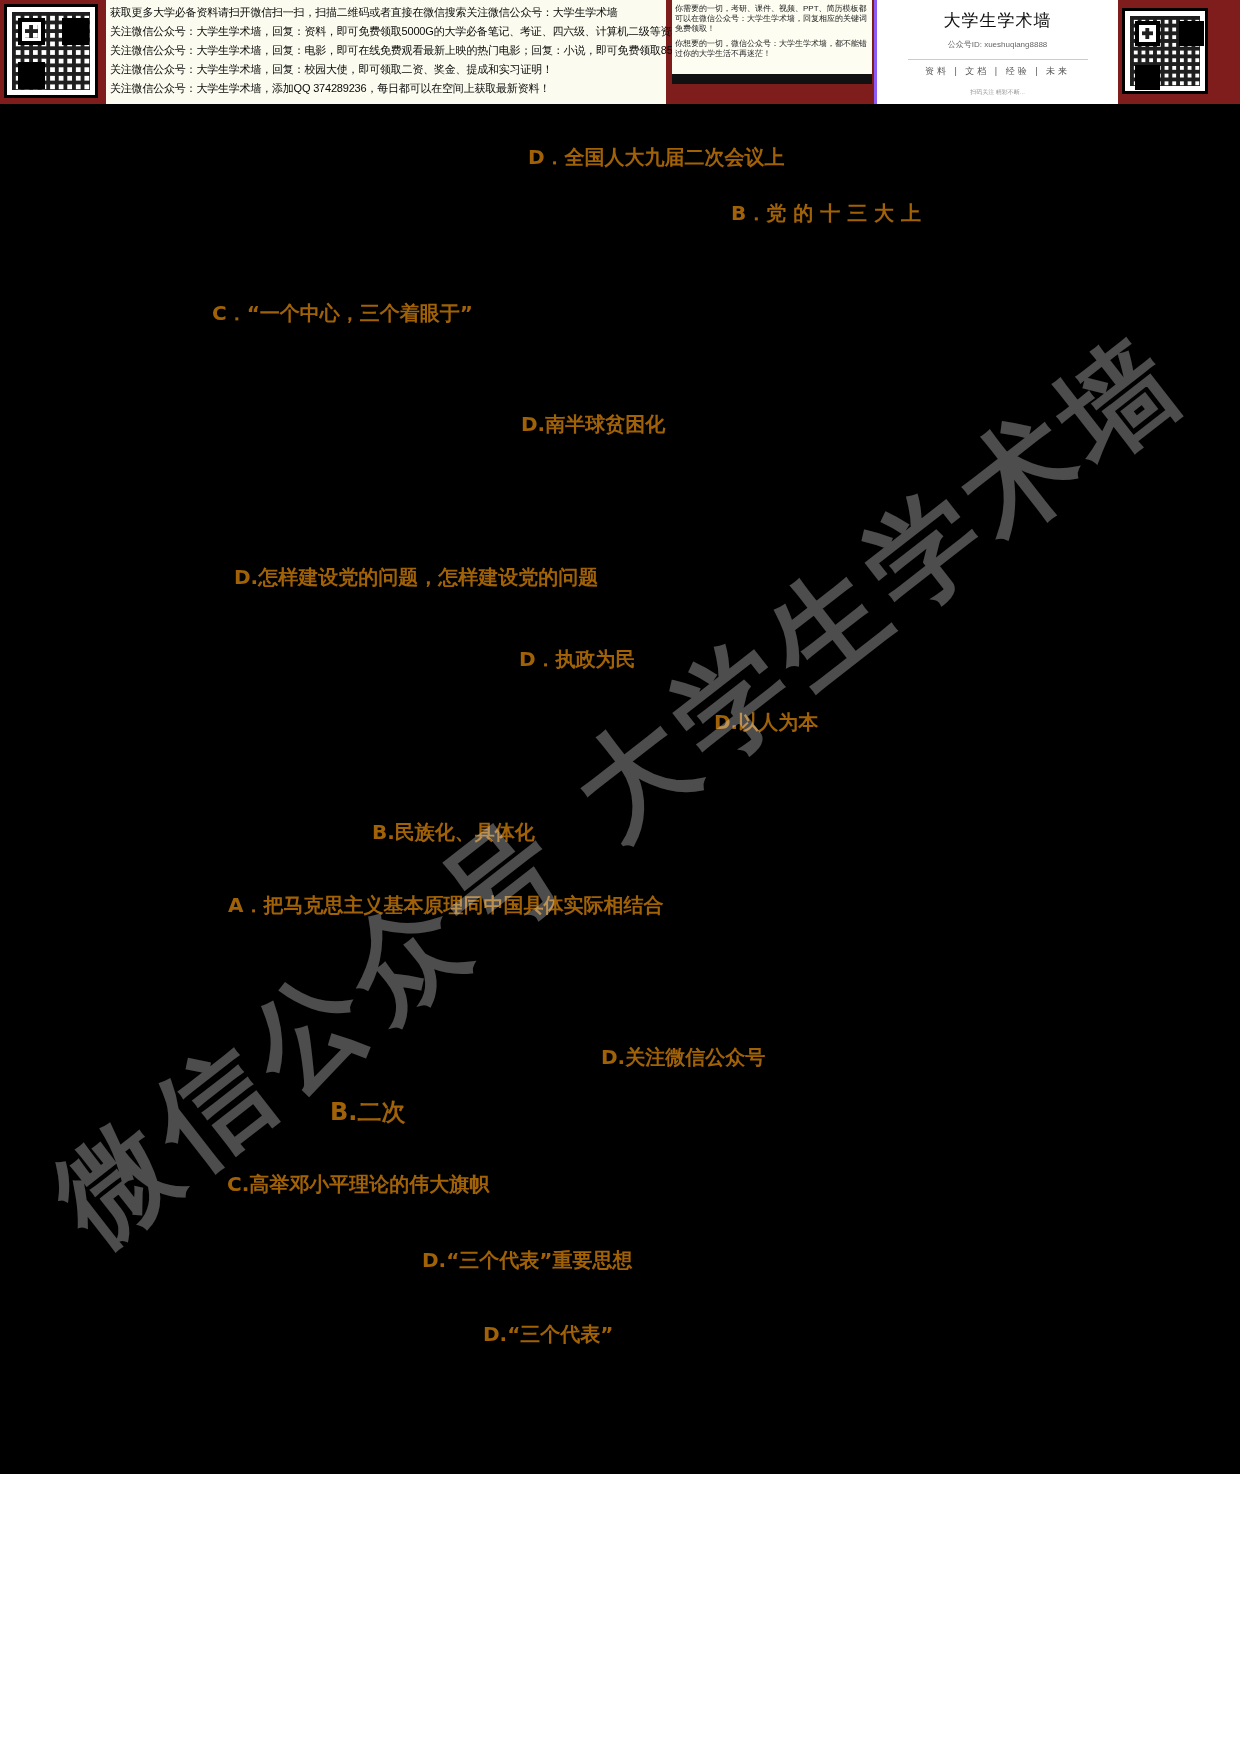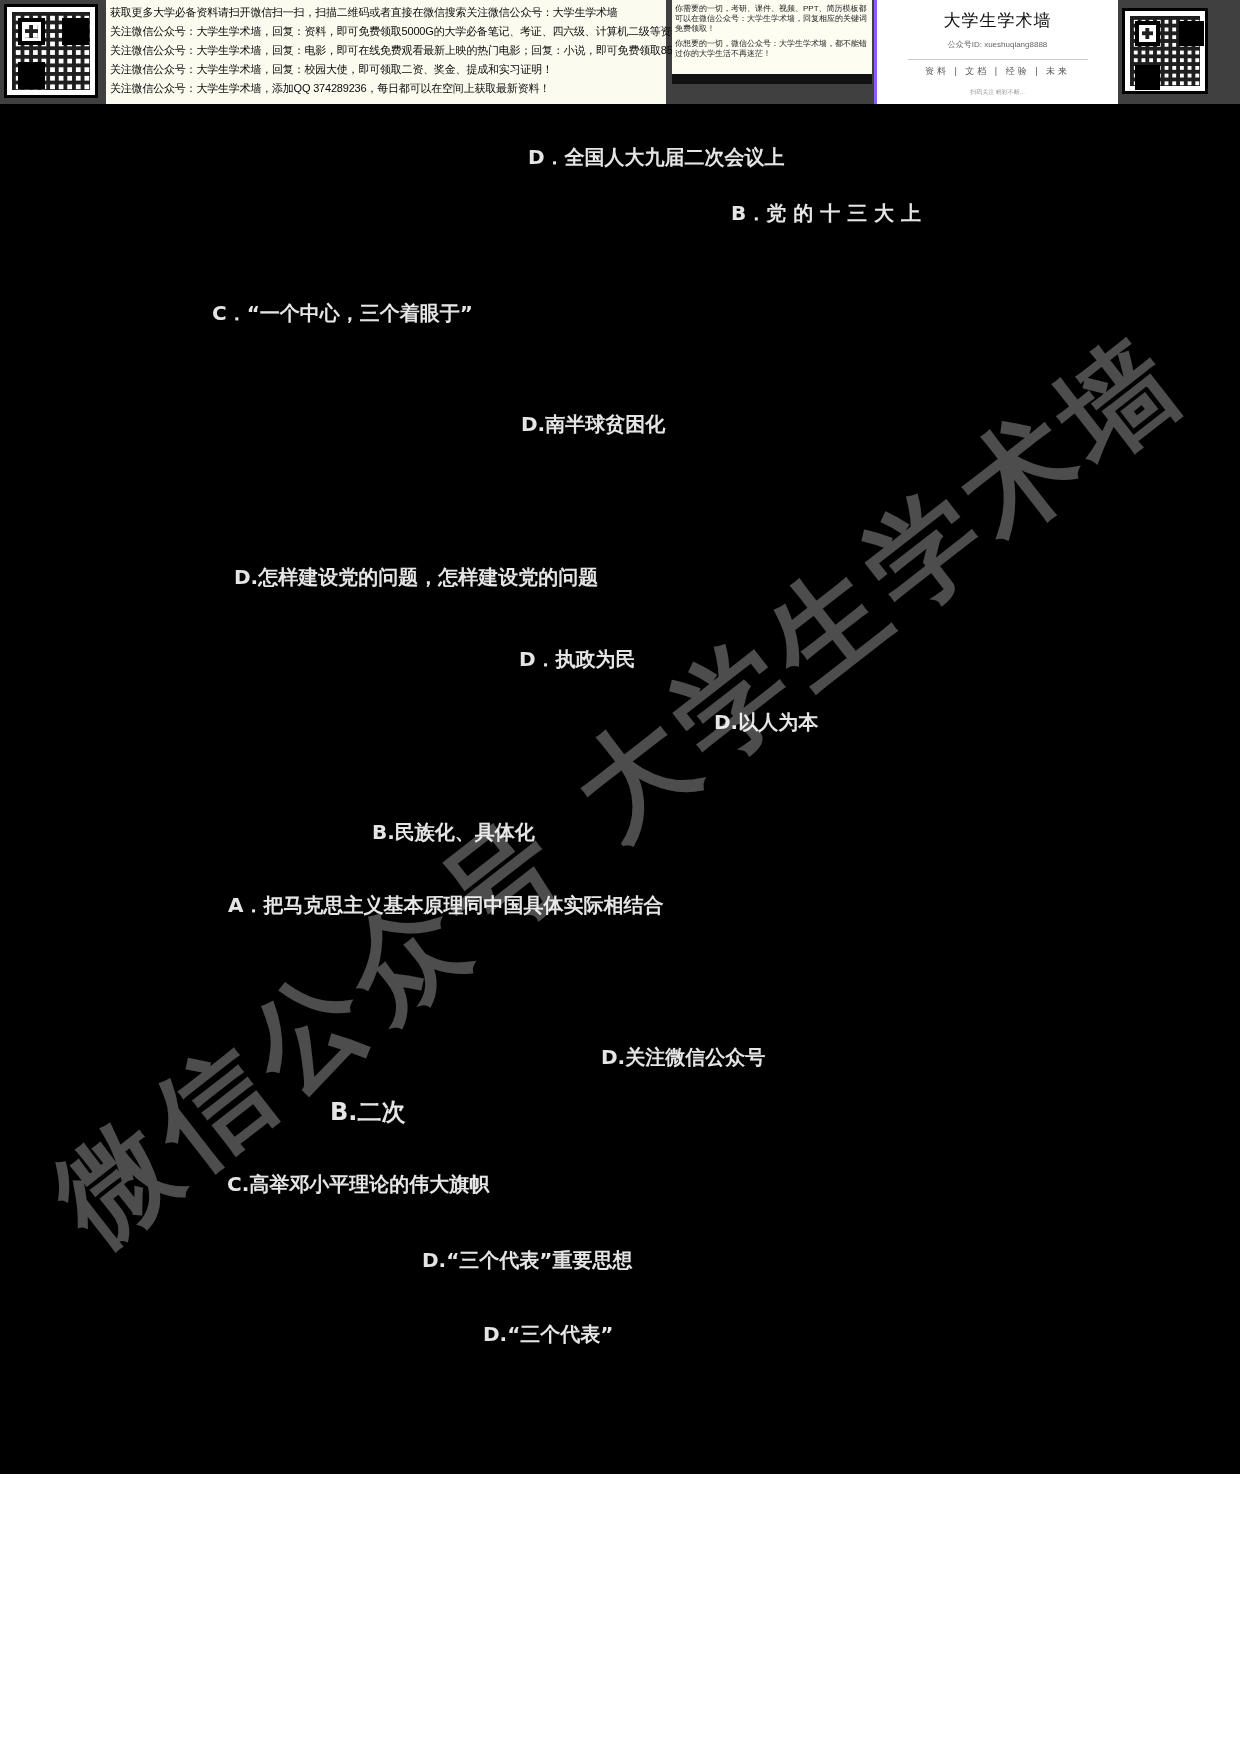--- a/index.html
+++ b/index.html
@@ -15,21 +15,21 @@
     overflow: hidden;
   }
 
   
   .banner {
     position: absolute;
     left: 0;
     top: 0;
     width: 1240px;
     height: 104px;
-    background: #404040;
+    background: #7f1d1d;
     overflow: hidden;
   }
   .banner-qr-left {
     position: absolute;
     left: 4px;
     top: 4px;
     width: 94px;
     height: 94px;
   }
   .qr {
@@ -157,21 +157,21 @@
     position: absolute;
     left: 0;
     top: 104px;
     width: 1240px;
     height: 1370px;
     background: #000000;
     overflow: hidden;
   }
   .answer {
     position: absolute;
-    color: #e5e5e5;
+    color: #a16207;
     font-family: "DejaVu Sans", "Liberation Sans", sans-serif;
     white-space: nowrap;
     font-weight: 600;
   }
 
   
   .watermark {
     position: absolute;
     left: 0;
     top: 104px;

